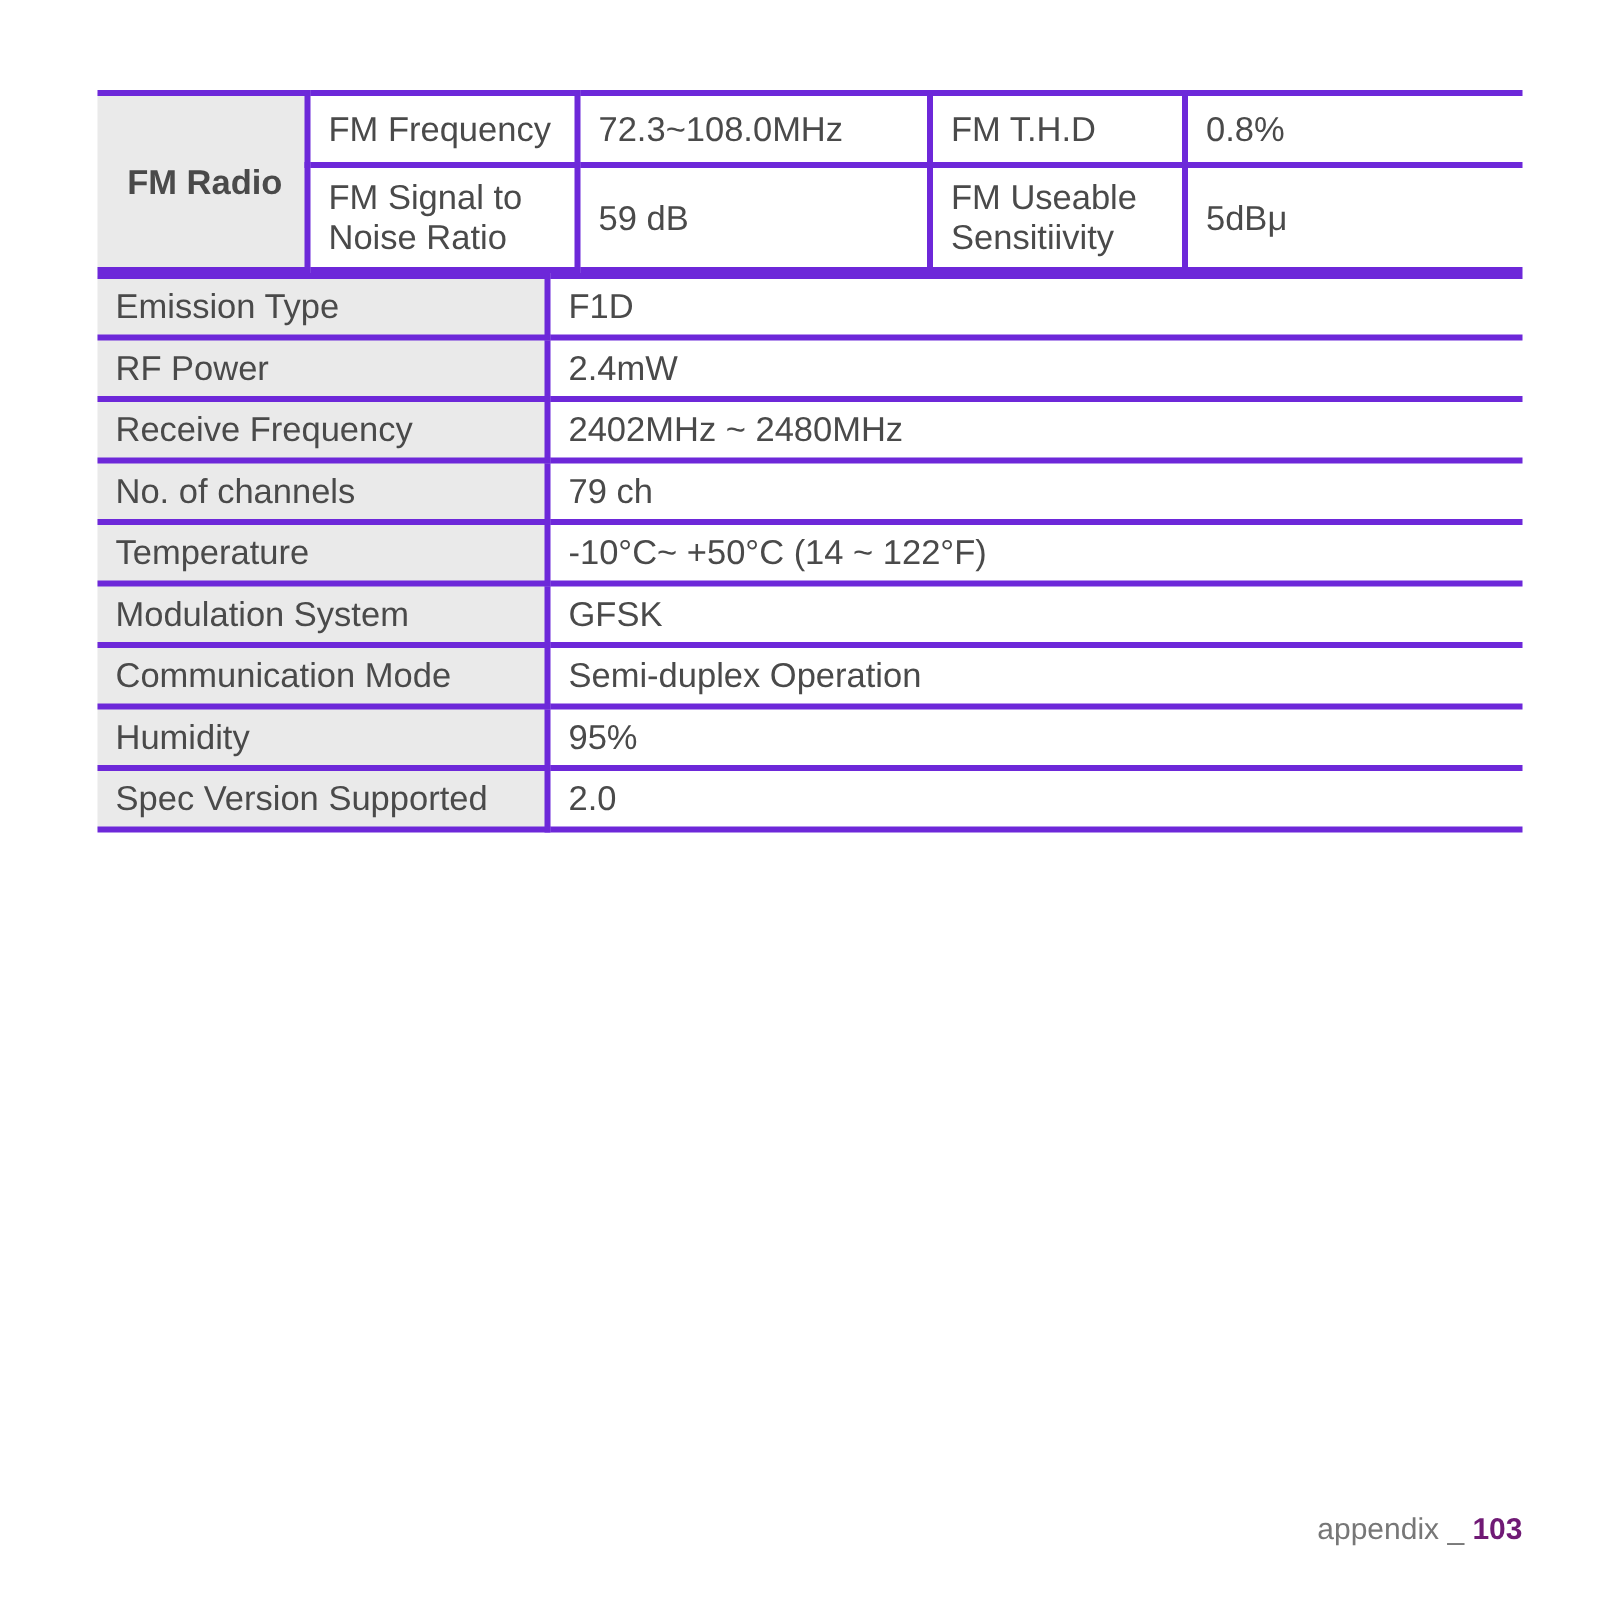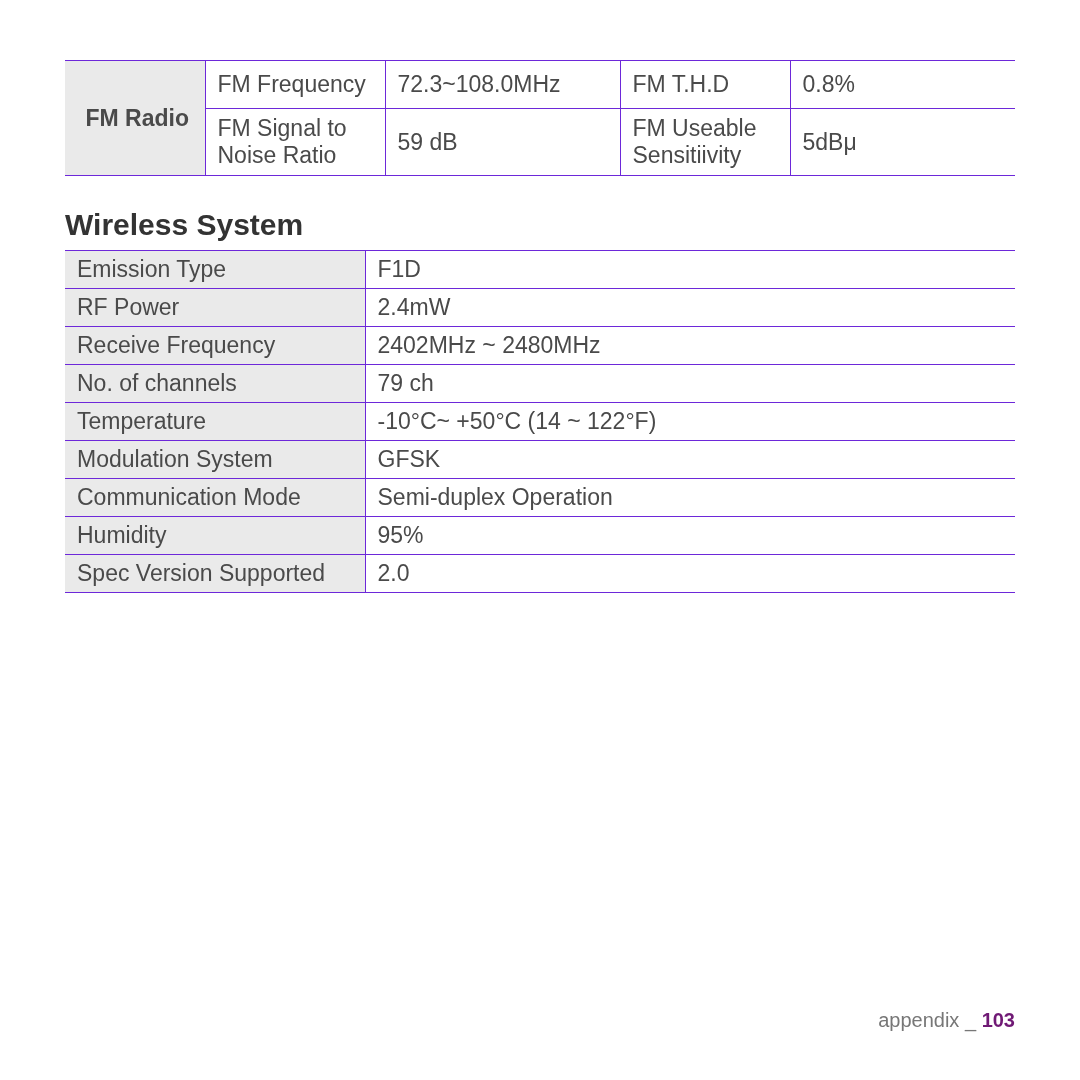--- a/index.html
+++ b/index.html
@@ -18,21 +18,21 @@
     height: 100%;
     position: relative;
   }
   table {
     border-collapse: collapse;
     width: 100%;
     font-size: 23px;
     color: #4a4a4a;
   }
   td, th {
-    border: 1px solid #6d28d9;
+    border: 4px solid #6d28d9;
     padding: 6px 12px;
     text-align: left;
     vertical-align: middle;
     font-weight: normal;
   }
   .fm-table td { height: 48px; }
   .fm-table .header-cell {
     background: #eaeaea;
     font-weight: bold;
     width: 140px;
@@ -98,21 +98,20 @@
     </tr>
     <tr>
       <td class="col-b">FM Signal to Noise Ratio</td>
       <td class="col-c">59 dB</td>
       <td class="col-d">FM Useable Sensitiivity</td>
       <td class="col-e">5dBμ</td>
     </tr>
   </tbody>
     </table>
 
-  <h2 class="section">Wireless System</h2>
 
   <table class="ws-table">
     <tbody id="ws-body">
         <tr>
           <td>Emission Type</td>
           <td>F1D</td>
         </tr>
         <tr>
           <td>RF Power</td>
           <td>2.4mW</td>

